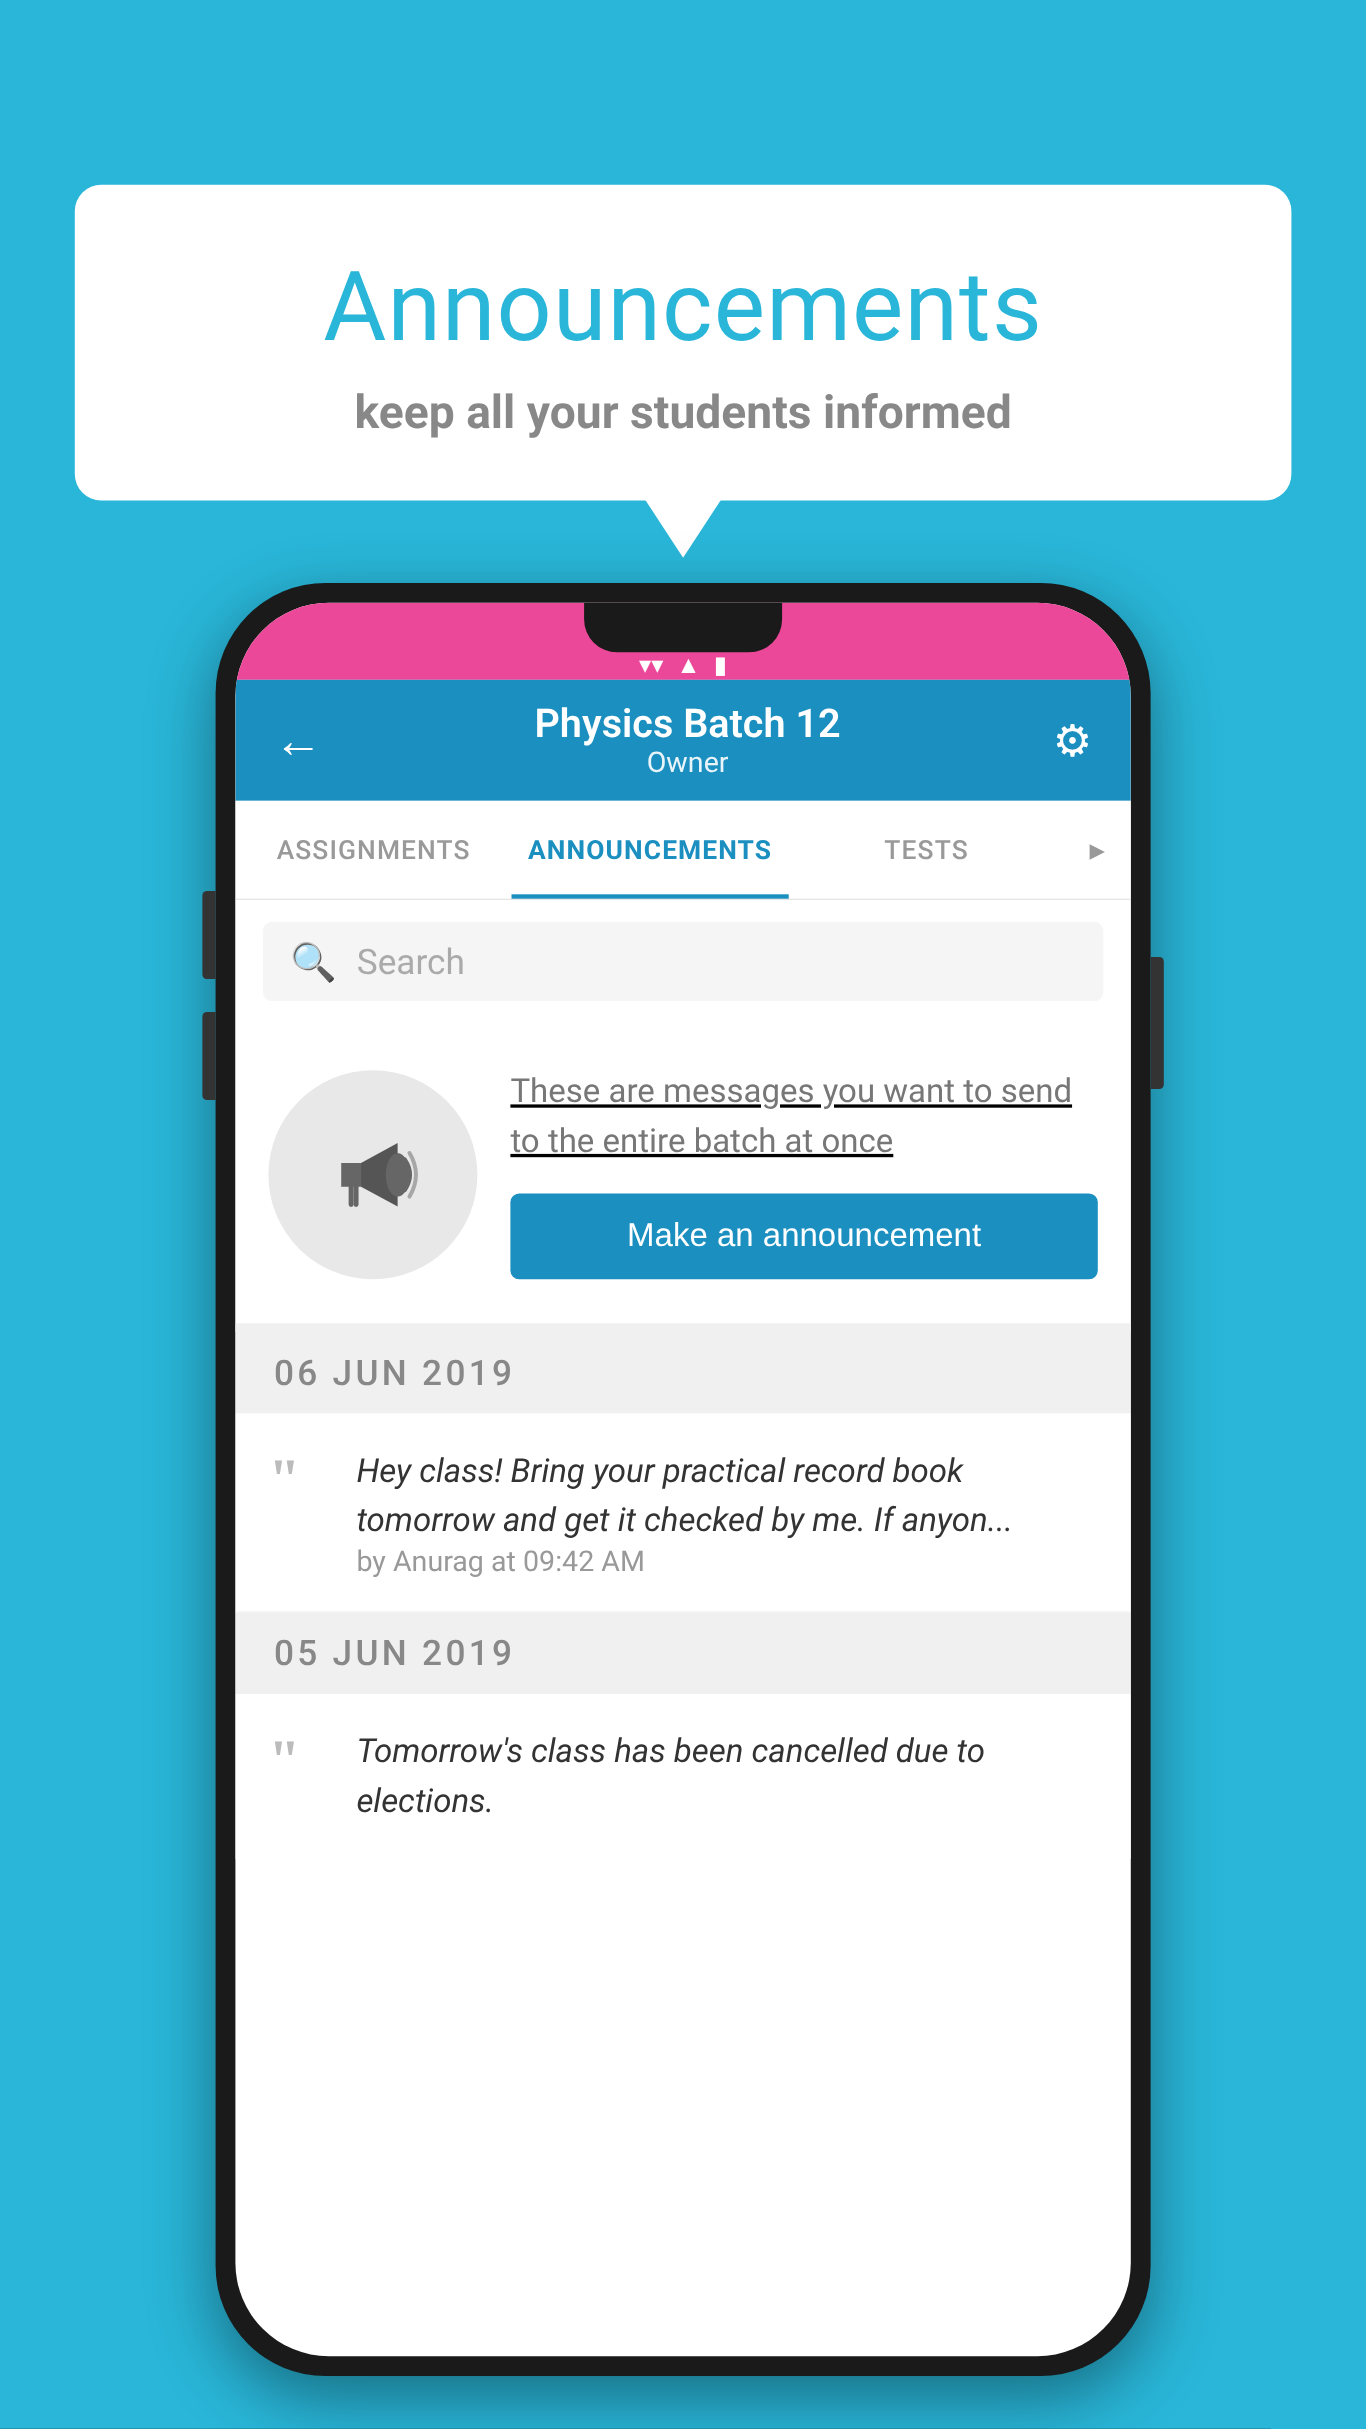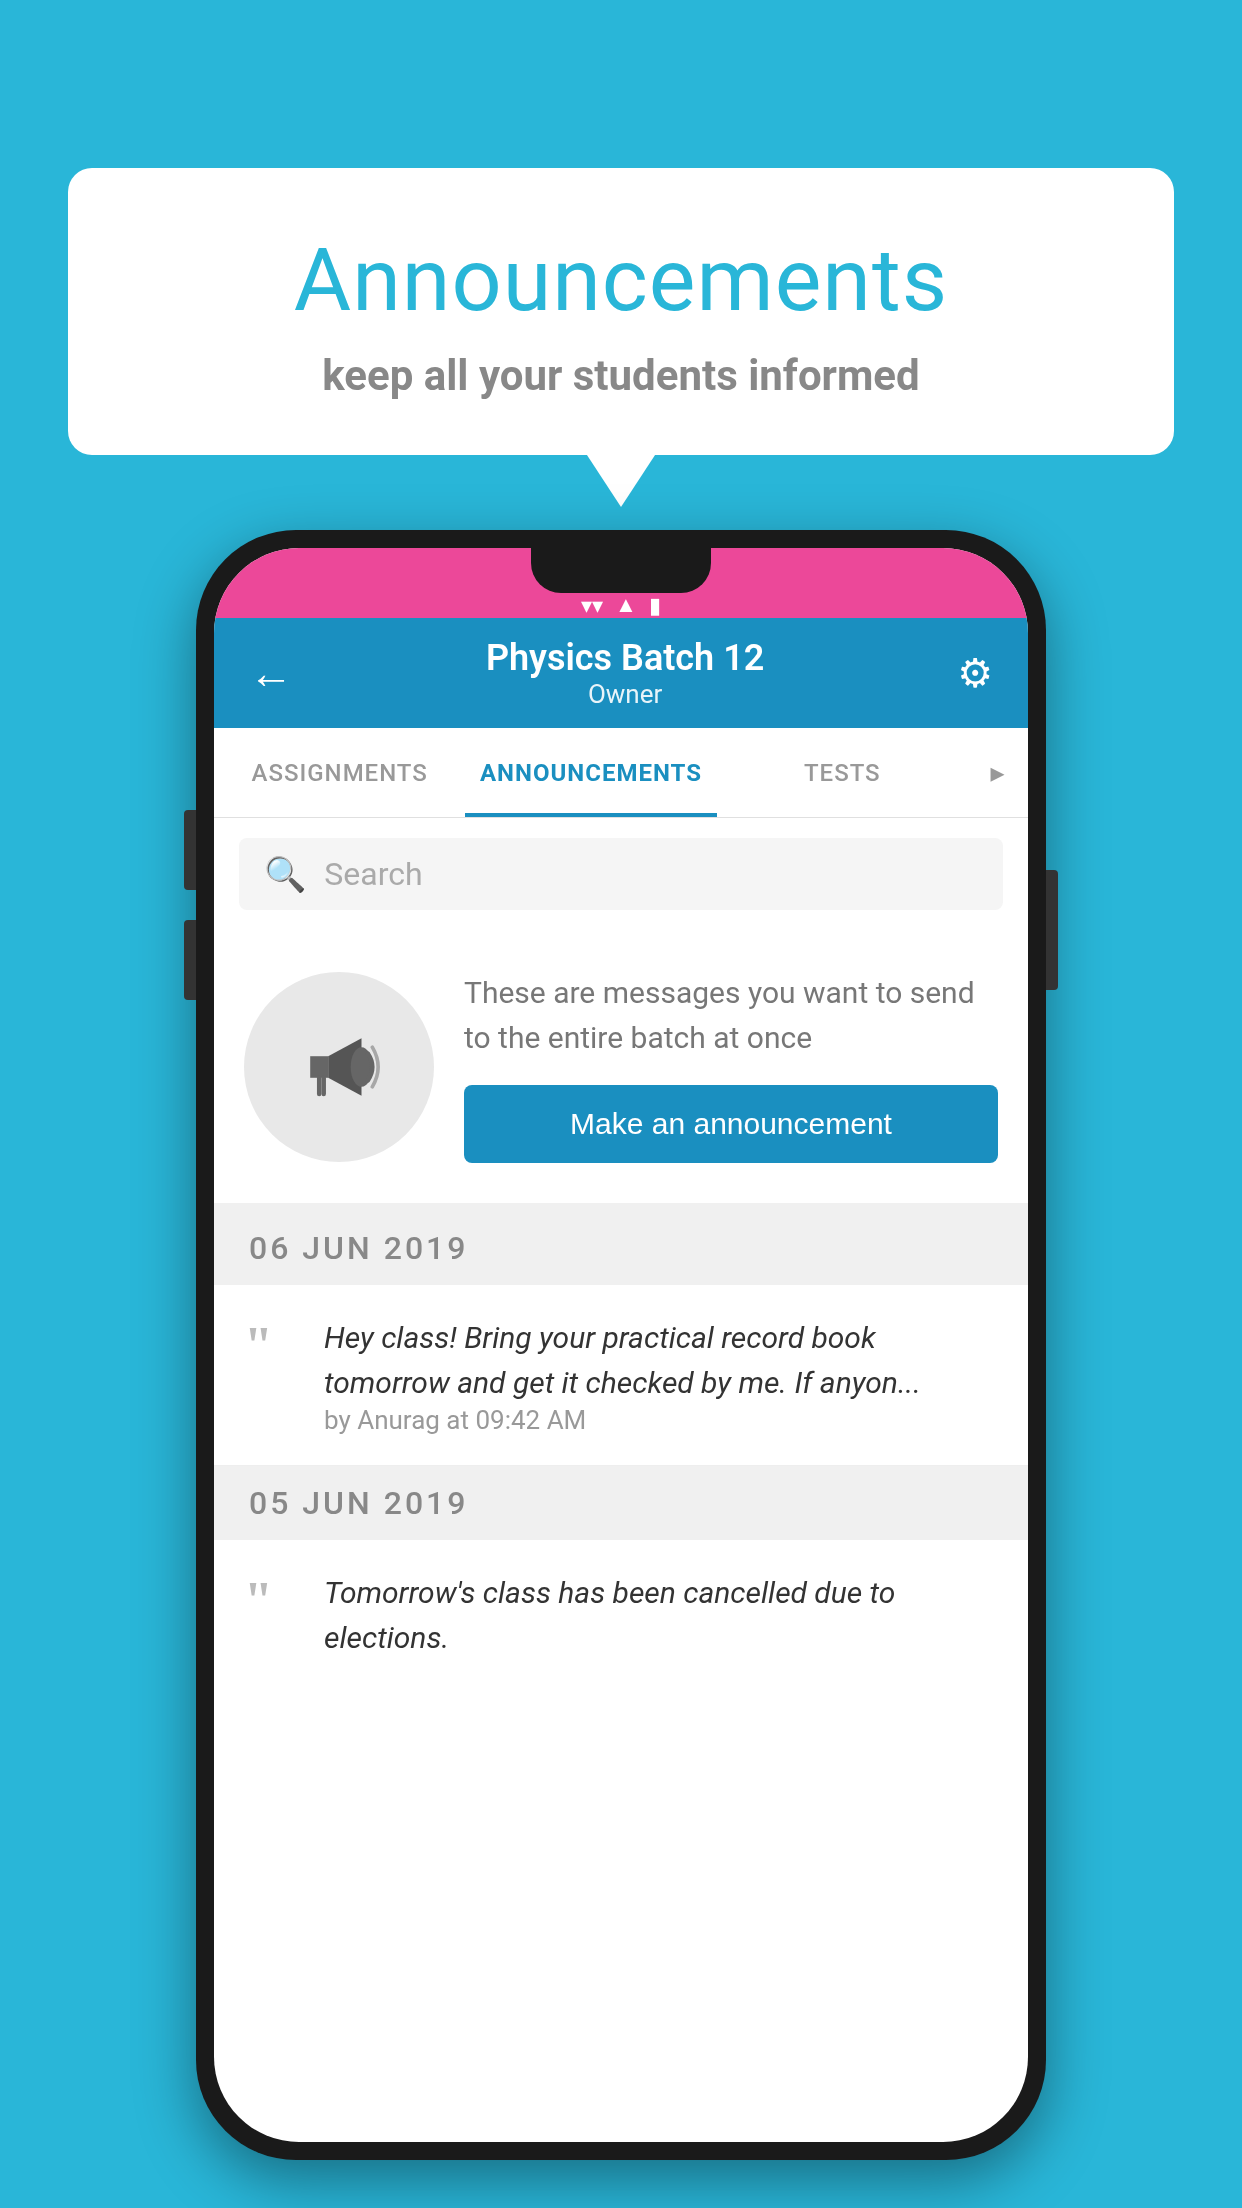--- a/index.html
+++ b/index.html
@@ -247,23 +247,24 @@
       color: #aaa;
       font-size: 32px;
       text-align: right;
     }
 
     
     .promo-section {
       background: white;
       padding: 40px 30px;
       display: flex;
-      align-items: center;
+      align-items: flex-end;
       gap: 30px;
       border-bottom: 8px solid #f0f0f0;
+      text-decoration: underline;
     }
 
     .promo-icon-circle {
       width: 190px;
       height: 190px;
       border-radius: 50%;
       background: #e8e8e8;
       display: flex;
       align-items: center;
       justify-content: center;

